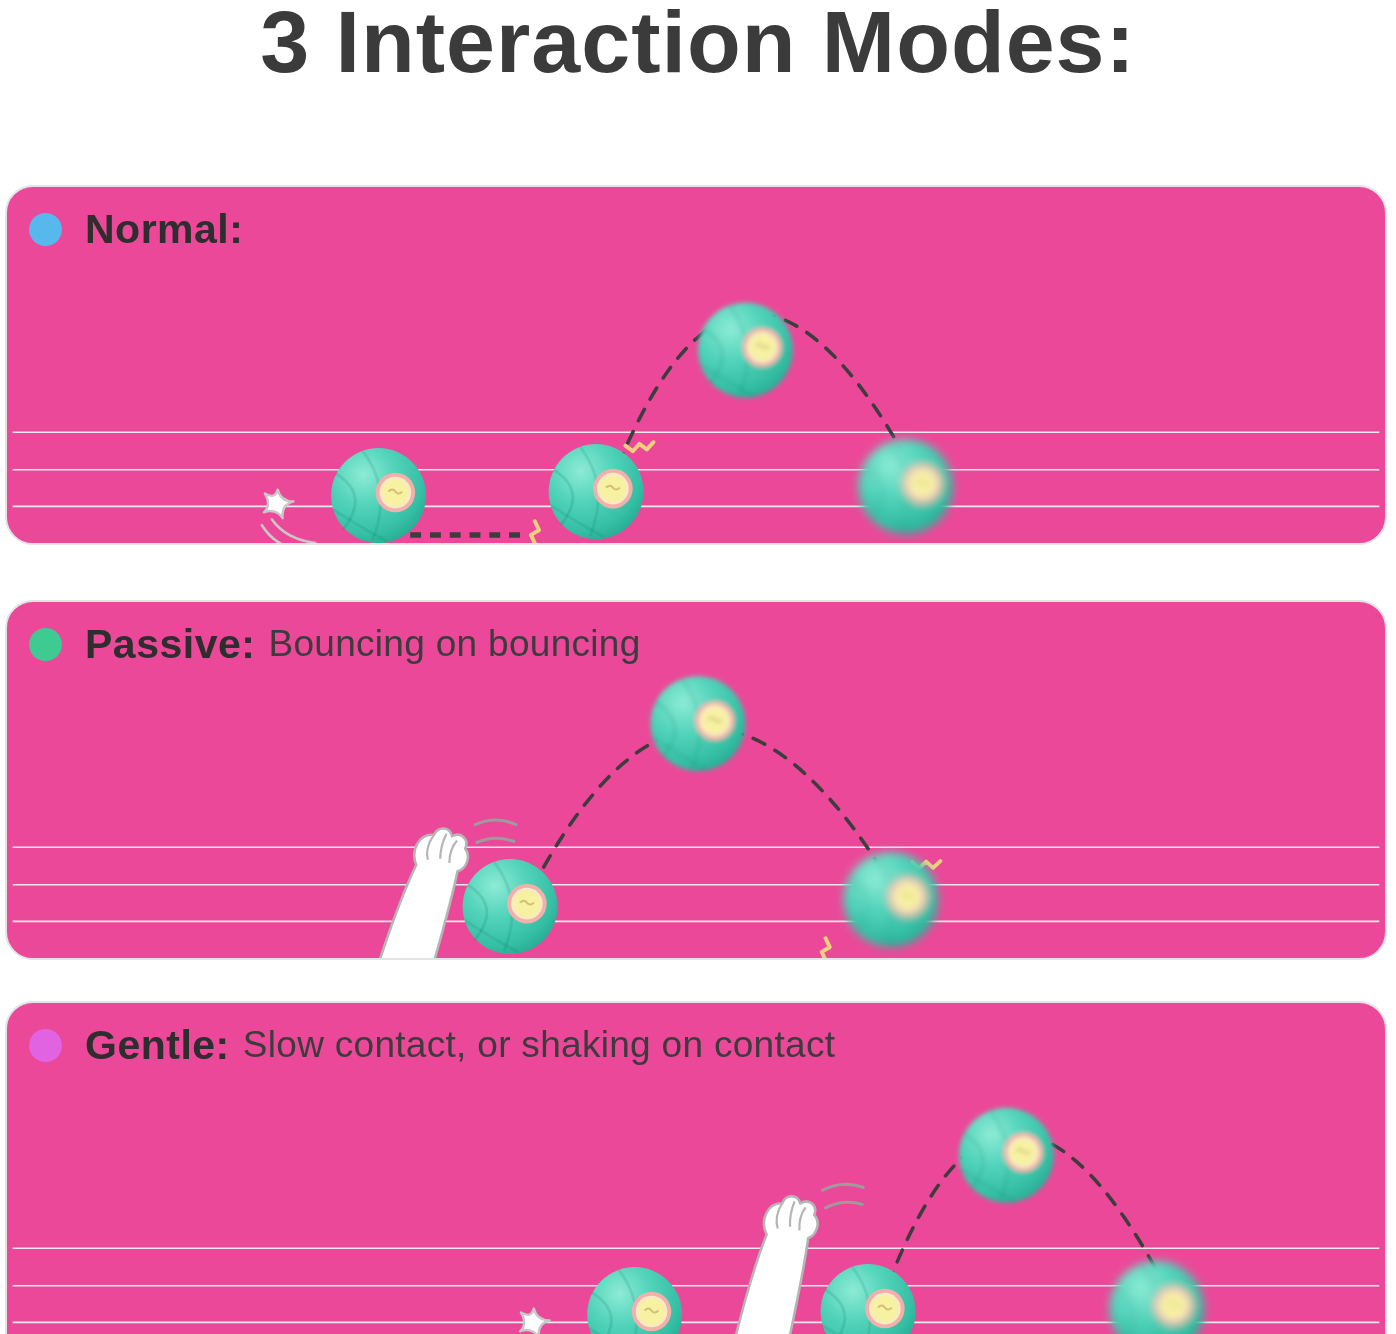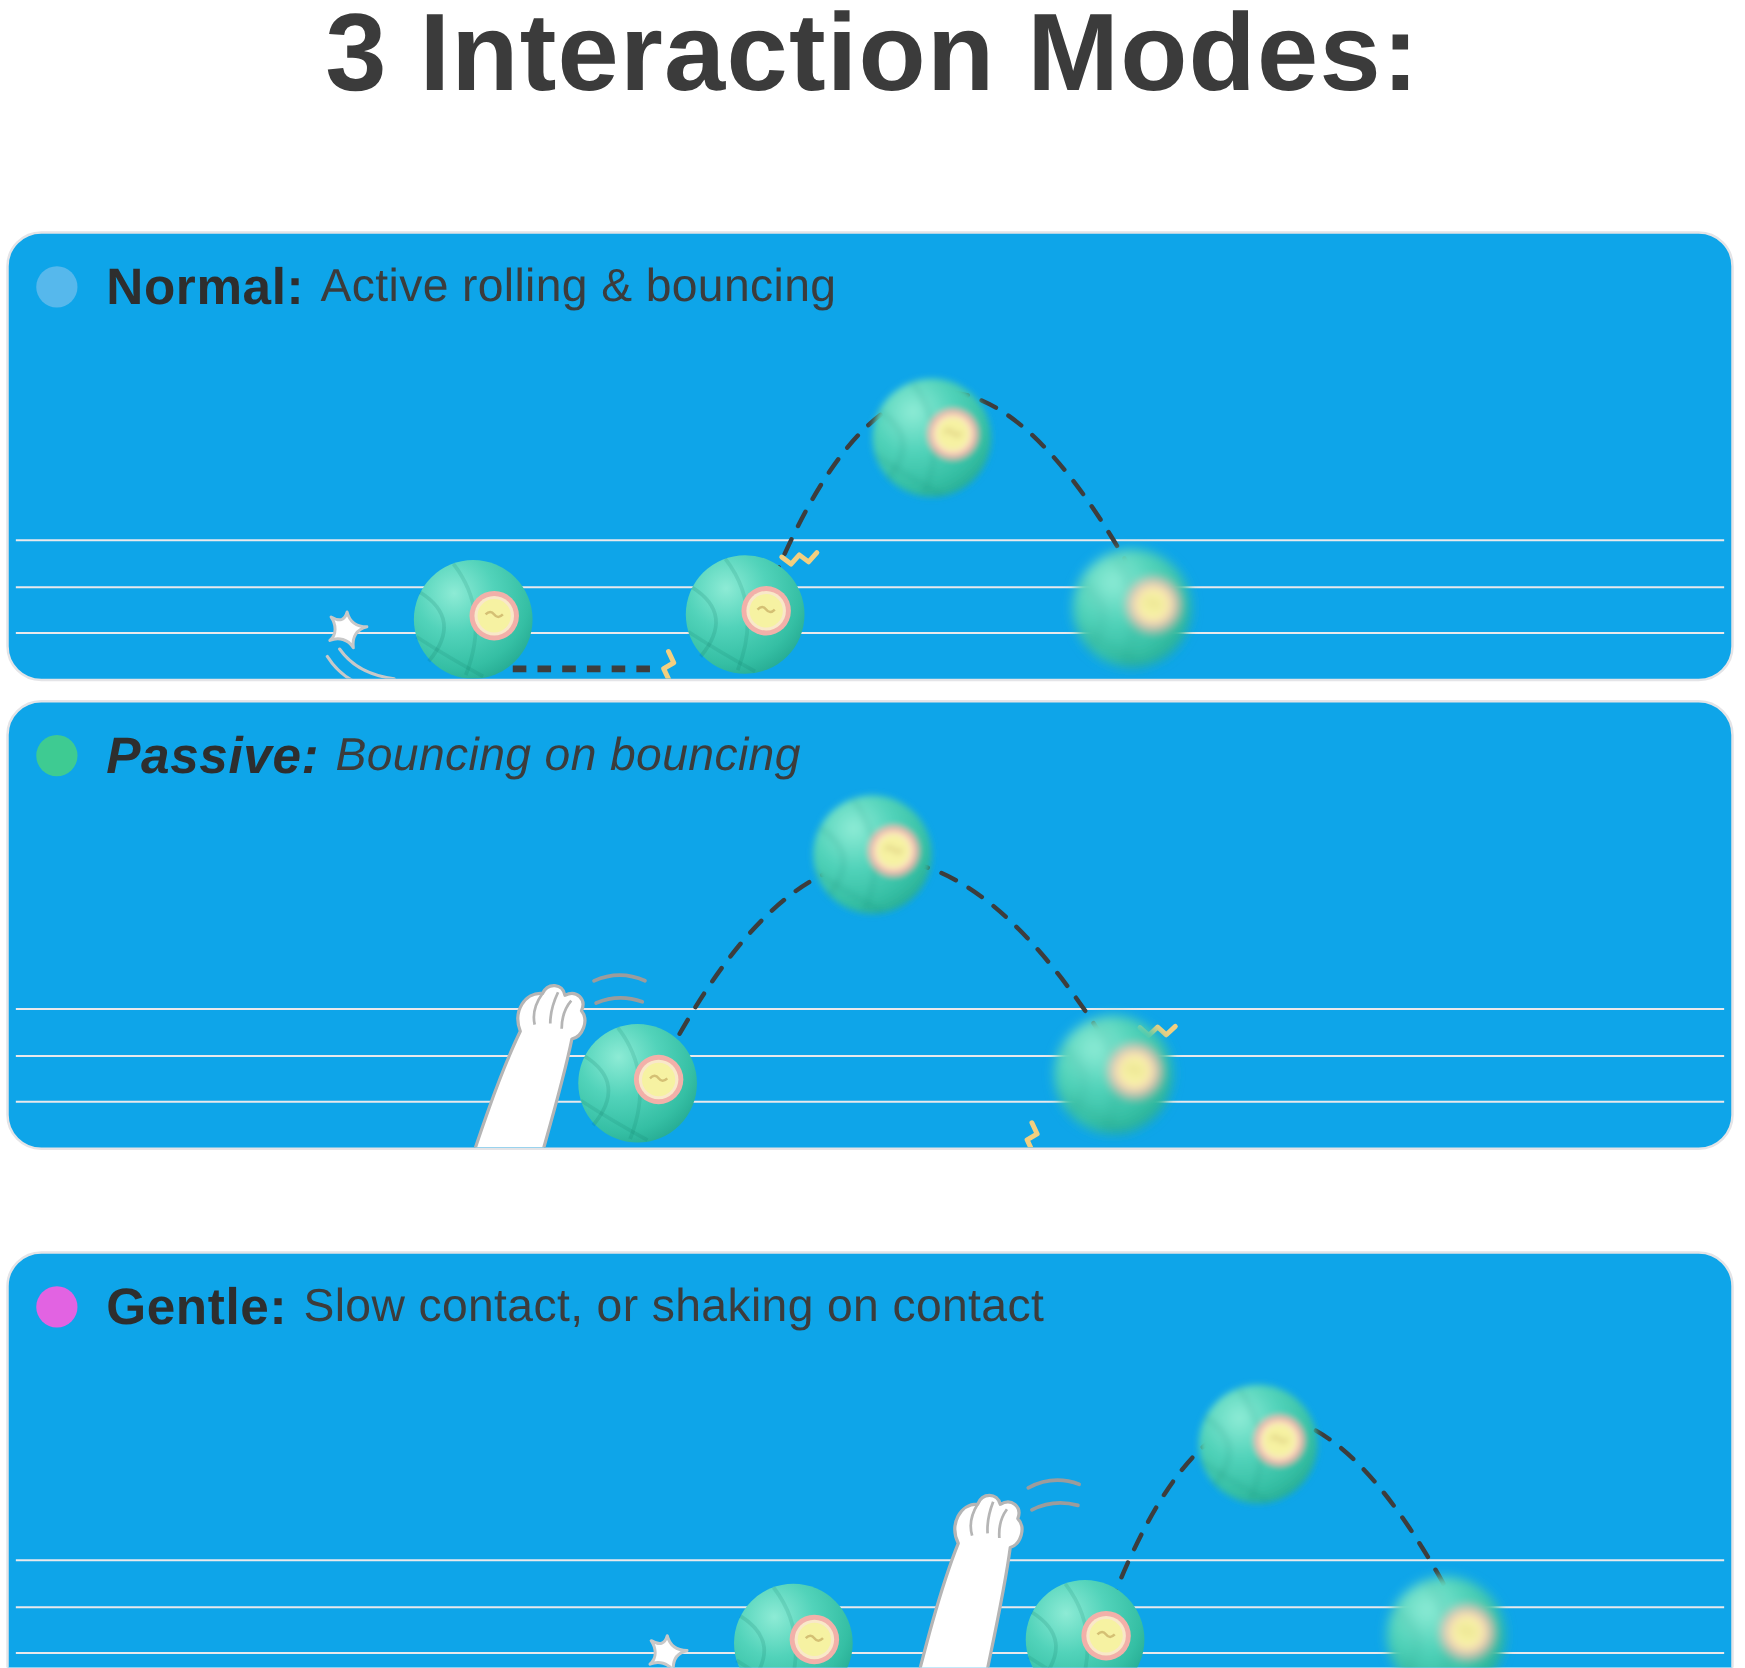--- a/index.html
+++ b/index.html
@@ -7,25 +7,25 @@
     width:1396px;height:1334px;position:relative;overflow:hidden;
     font-family:"Liberation Sans", sans-serif;
   }
   .title{
     position:absolute;top:-12px;left:0;width:1396px;
     text-align:center;font-size:88px;font-weight:800;letter-spacing:1px;
     color:#3b3b3b;margin:0;line-height:1.22;
   }
   .panel{
     position:absolute;left:5px;width:1382px;height:360px;
-    background:#0ea5e9;border:2px solid #e4e4e7;border-radius:28px;
+    background:#ec4899;border:2px solid #e4e4e7;border-radius:28px;
     box-sizing:border-box;overflow:hidden;
   }
   .panel.p1{top:185px;}
-  .panel.p2{top:560px;font-style:italic;}
+  .panel.p2{top:600px;}
   .panel.p3{top:1001px;}
   .panel-header{
     position:absolute;left:22px;top:18px;height:48px;
     display:flex;align-items:center;z-index:3;
   }
   .dot{
     width:33px;height:33px;border-radius:50%;
     display:inline-block;flex:0 0 auto;
   }
   .mode-label{
@@ -111,21 +111,20 @@
     <g filter="url(#blurS)">
         <use href="#ball" transform="translate(741,165)"></use>
       </g>
     <g filter="url(#blurM)">
         <use href="#ball" transform="translate(903,303)"></use>
       </g>
   </svg>
   <header class="panel-header">
     <span class="dot" style="background: rgb(86, 184, 236);"></span>
     <span class="mode-label">Normal:</span>
-    <span class="mode-desc">Active rolling &amp; bouncing</span>
   </header>
 </section>
 
 <section class="panel p2">
   <svg class="art" viewBox="0 0 1382 360">
     <g stroke="#e9e9ec" stroke-width="1.6">
       <line x1="0" y1="248" x2="1382" y2="248"></line>
       <line x1="0" y1="286" x2="1382" y2="286"></line>
       <line x1="0" y1="323" x2="1382" y2="323"></line>
     </g>

